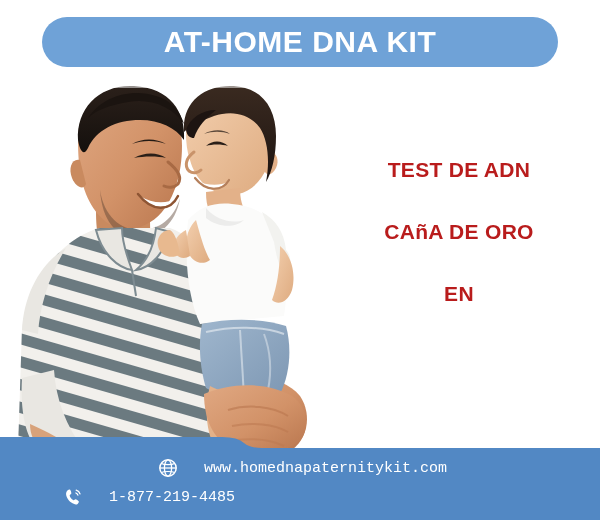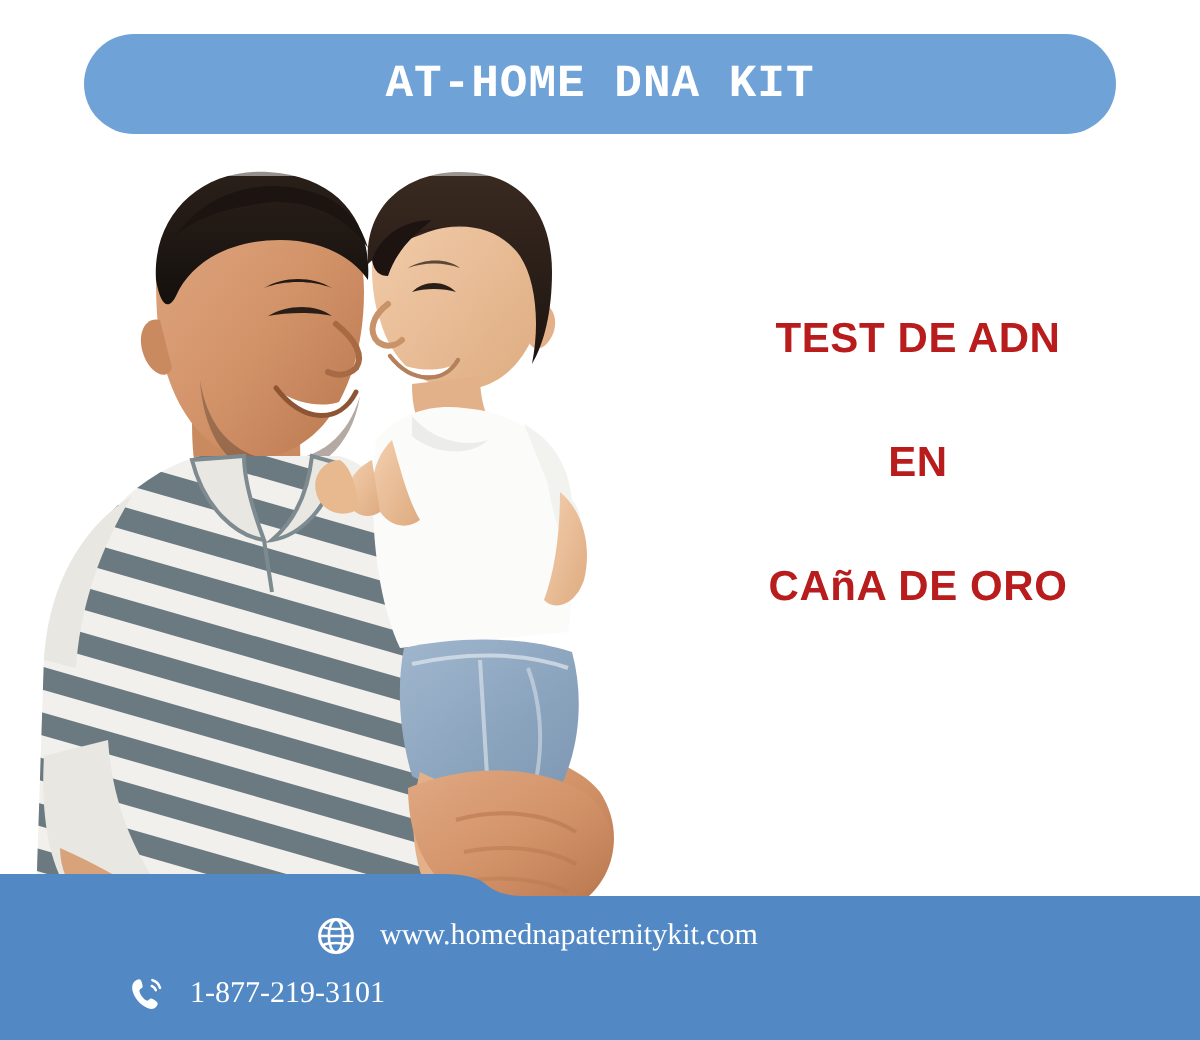--- a/index.html
+++ b/index.html
@@ -29,23 +29,23 @@
     width: 516px;
     height: 50px;
     background: #6fa2d7;
     border-radius: 25px;
     display: flex;
     align-items: center;
     justify-content: center;
   }
   .title-badge .title-text {
     color: #ffffff;
-    font-family: Liberation Mono, monospace;
+    font-family: Liberation Sans, sans-serif;
     font-weight: bold;
-    font-size: 23px;
+    font-size: 30px;
     letter-spacing: 0.5px;
     line-height: 1;
     white-space: nowrap;
   }
 
   
   .photo-wrap {
     position: absolute;
     left: 0px;
     top: 78px;
@@ -100,23 +100,24 @@
     left: 0;
     top: 0;
     width: 600px;
     height: 83px;
   }
   .footer-row {
     position: absolute;
     display: flex;
     align-items: center;
     color: #ffffff;
-    font-family: Liberation Serif, serif;
+    font-family: Liberation Mono, monospace;
     font-size: 15px;
     white-space: nowrap;
+    gap: 14px;
   }
   .footer-row.row-web {
     left: 158px;
     top: 21px;
   }
   .footer-row.row-phone {
     left: 63px;
     top: 50px;
   }
   .footer-row.row-email {
@@ -270,22 +271,22 @@
       <path d="M30 346 C30 356 34 366 42 372 L78 372 C62 362 48 354 30 346 Z" fill="#d8a27a"></path>
 
       <rect x="0" y="0" width="14" height="372" fill="#ffffff" opacity="0.55"></rect>
       <rect x="316" y="0" width="24" height="372" fill="#ffffff" opacity="0.65"></rect>
       <rect x="0" y="0" width="340" height="10" fill="#ffffff" opacity="0.5"></rect>
     </svg>
   </div>
 
   <div class="headline-block">
     <div class="headline-line l1">TEST DE ADN</div>
+    <div class="headline-line l3">CAñA DE ORO</div>
     <div class="headline-line l2">EN</div>
-    <div class="headline-line l3">CAñA DE ORO</div>
   </div>
 
   <div class="footer">
     <svg class="footer-shape" viewBox="0 0 600 83" xmlns="http://www.w3.org/2000/svg">
       <path d="M0 0 L222 0 Q238 0 244 6 Q250 11 262 11 L600 11 L600 83 L0 83 Z" fill="#5288c4"></path>
     </svg>
 
     <div class="footer-content">
 
       <div class="footer-row row-web">
@@ -302,20 +303,20 @@
       </div>
 
       <div class="footer-row row-phone">
         <span class="footer-icon">
           <svg width="20" height="20" viewBox="0 0 20 20" xmlns="http://www.w3.org/2000/svg">
             <path d="M6.6 2.6 C5.2 2.6 3.3 4.1 3.1 6.2 C2.8 9.4 5.2 13.3 8.3 15.6 C10.7 17.4 13.4 18 14.6 16.9 C15.5 16.1 16.2 14.9 15.7 14.2 C15.2 13.5 13.4 12.3 12.6 12.2 C11.9 12.1 11.3 13.1 10.8 13.3 C10.2 13.5 8.9 12.5 7.9 11.1 C6.9 9.8 6.5 8.4 6.8 7.9 C7.1 7.4 8.2 7.1 8.3 6.4 C8.4 5.6 7.8 3.6 7.3 3.0 C7.1 2.7 6.9 2.6 6.6 2.6 Z" fill="#ffffff"></path>
             <path d="M13.2 3.1 C15 3.6 16.5 5.1 17 6.9" fill="none" stroke="#ffffff" stroke-width="1.3" stroke-linecap="round"></path>
             <path d="M12.9 6.0 C13.9 6.4 14.6 7.1 14.9 8.1" fill="none" stroke="#ffffff" stroke-width="1.3" stroke-linecap="round"></path>
           </svg>
         </span>
-        <span class="footer-text">1-877-219-3101</span>
+        <span class="footer-text">1-877-219-4485</span>
       </div>
 
 
     </div>
   </div>
 
 </div>
 
 </body></html>

